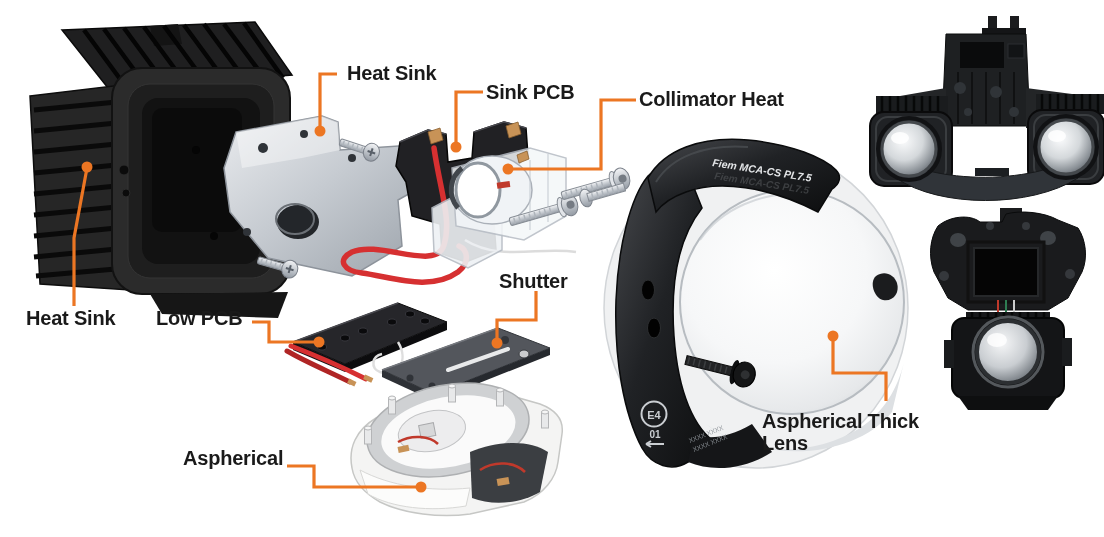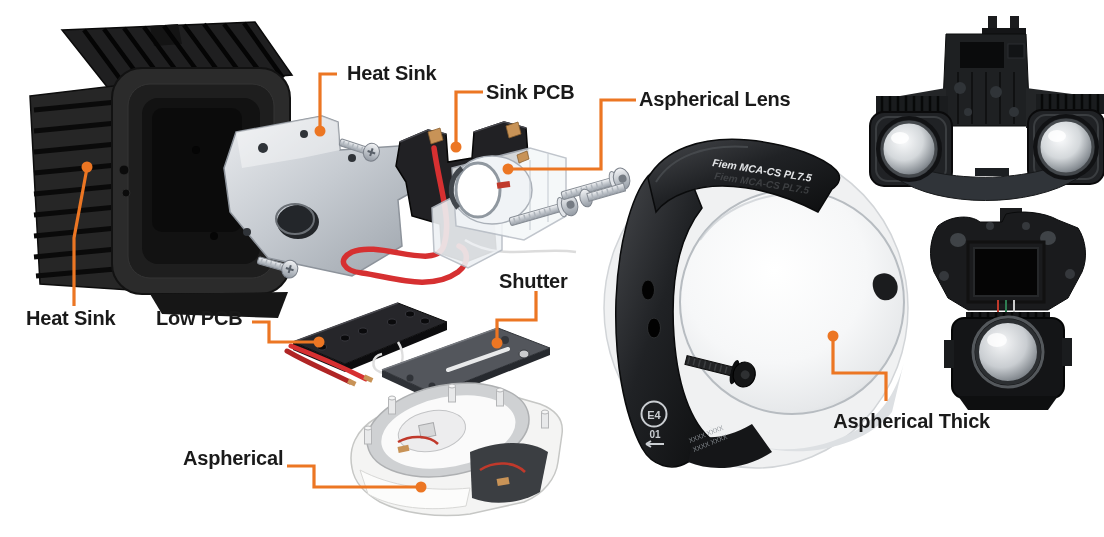--- a/index.html
+++ b/index.html
@@ -6,21 +6,21 @@
   body{
     width:1104px;height:537px;position:relative;overflow:hidden;
     background:#ffffff;
     font-family:"Liberation Sans",sans-serif;
   }
   svg.scene{position:absolute;left:0;top:0;width:1104px;height:537px}
   .lbl{
     position:absolute;font-weight:700;font-size:20px;line-height:22px;
     letter-spacing:-0.2px;color:var(--label,#1a1a1a);white-space:nowrap;
   }
-  .lbl-center{text-align:right;white-space:normal}
+  .lbl-center{text-align:left;white-space:normal}
   .co{fill:none;stroke:var(--callout,#EC7623);stroke-width:3.2;stroke-linejoin:miter}
   .cod{fill:var(--callout,#EC7623)}
   .svgtxt{font-family:"Liberation Sans",sans-serif}
 </style>
 </head>
 <body style="background: rgb(255, 255, 255);">
 
 <svg class="scene" viewBox="0 0 1104 537">
   <defs>
     <linearGradient id="gm" x1="0" y1="0" x2="0" y2="1">
@@ -316,20 +316,21 @@
     <circle class="cod" cx="319" cy="342" r="5.5"></circle>
     <path class="co" d="M 287,466 L 314,466 L 314,487 L 420,487"></path>
     <circle class="cod" cx="421" cy="487" r="5.5"></circle>
     <path class="co" d="M 833,337 L 833,373 L 886,373 L 886,401"></path>
     <circle class="cod" cx="833" cy="336" r="5.5"></circle>
   </g>
 </svg>
 
 <div class="lbl" style="left:347px;top:62px">Heat Sink</div>
 <div class="lbl" style="left:486px;top:81px">Sink PCB</div>
-<div class="lbl" style="left:639px;top:88px">Aspherical Lens</div>
+<div class="lbl" style="left:639px;top:88px">Collimator Heat</div>
 <div class="lbl" style="left:499px;top:270px">Shutter</div>
 <div class="lbl" style="left:26px;top:307px">Heat Sink</div>
 <div class="lbl" style="left:156px;top:307px">Low PCB</div>
 <div class="lbl" style="left:183px;top:447px">Aspherical</div>
 <div class="lbl lbl-center" style="left:762px;top:410px;width:228px">
   <div>Aspherical Thick</div>
+  <div>Lens</div>
 </div>
 
 </body></html>

